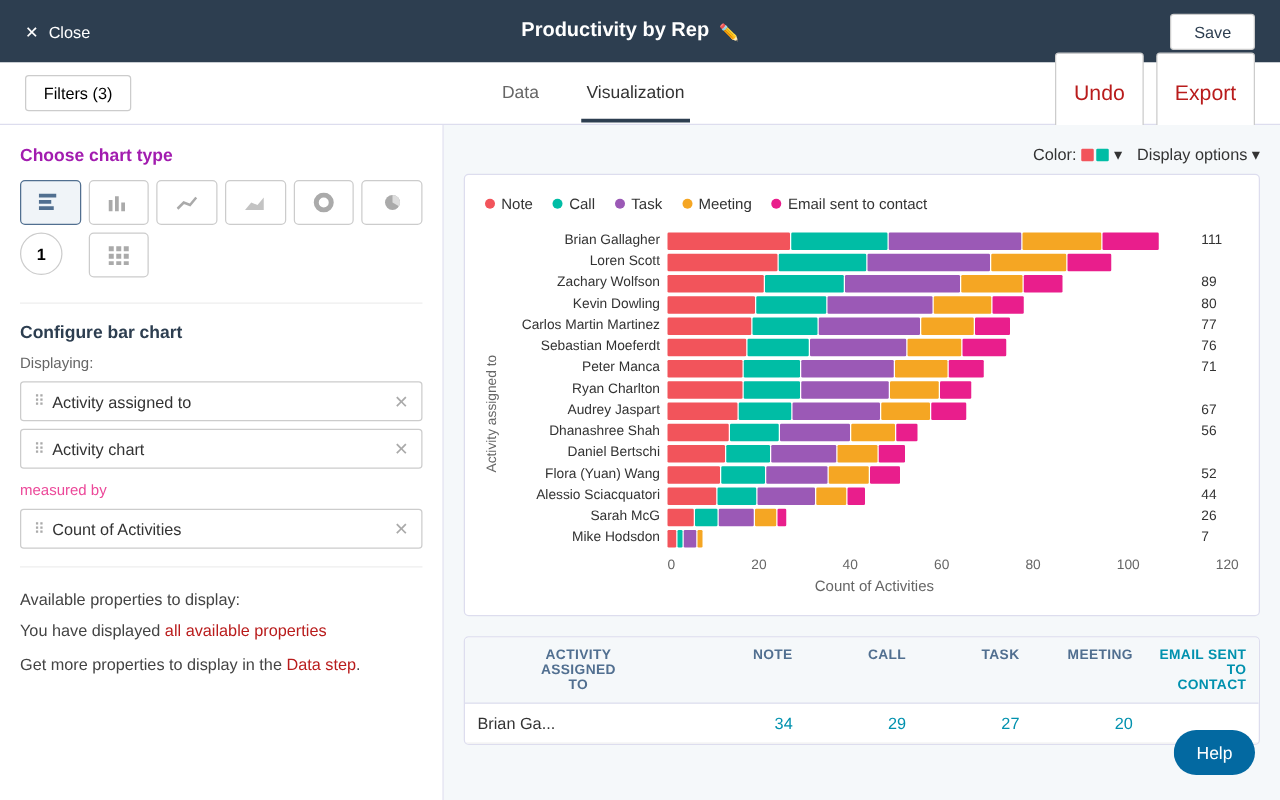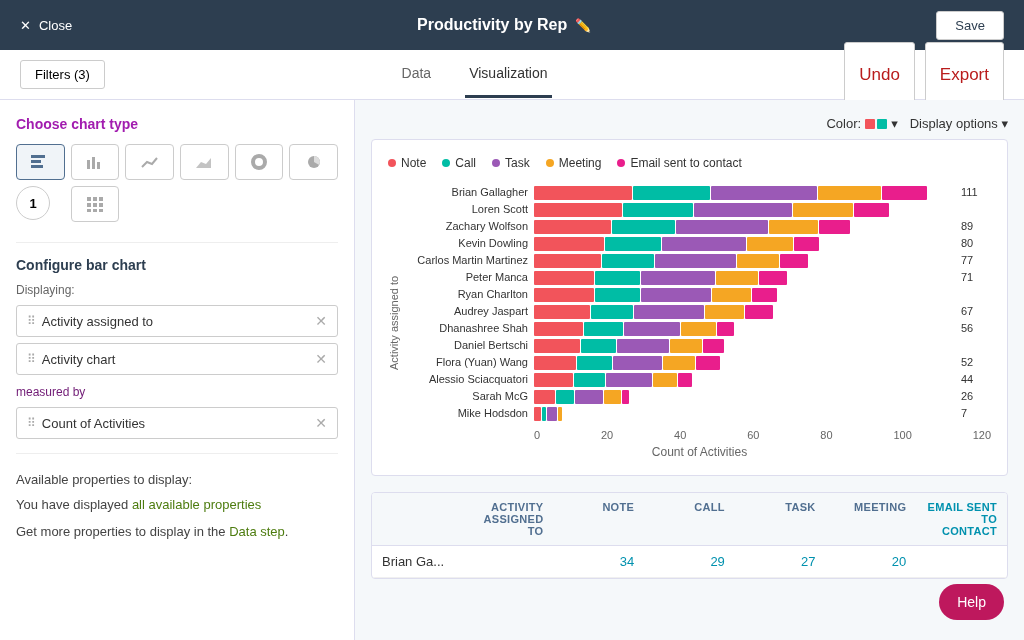--- a/index.html
+++ b/index.html
@@ -98,23 +98,23 @@
       border: 1px solid #ccc;
       border-radius: 3px;
       padding: 7px 10px;
       background: #fff;
       font-size: 13px;
       color: #333;
     }
     .chip-left { display: flex; align-items: center; gap: 6px; }
     .chip-drag { color: #aaa; font-size: 12px; }
     .chip-close { color: #aaa; cursor: pointer; font-size: 14px; }
-    .measured-by { font-size: 12px; color: #701a75; margin: 10px 0 8px; }
+    .measured-by { font-size: 12px; color: #ec4899; margin: 10px 0 8px; }
     .available-props { font-size: 13px; color: #444; margin-top: 16px; line-height: 1.6; }
-    .link-blue { color: #4d7c0f; text-decoration: none; }
+    .link-blue { color: #b91c1c; text-decoration: none; }
 
     
     .right-panel { flex: 1; padding: 16px; overflow-y: auto; background: #f5f8fa; }
 
     
     .chart-options-bar {
       display: flex;
       justify-content: flex-end;
       align-items: center;
       gap: 12px;
@@ -159,32 +159,32 @@
     .bar-value { font-size: 11px; color: #333; width: 30px; flex-shrink: 0; }
     .x-axis { display: flex; margin-top: 8px; }
     .x-axis-spacer { width: 126px; flex-shrink: 0; }
     .x-axis-ticks { flex: 1; display: flex; justify-content: space-between; font-size: 11px; color: #666; }
     .x-axis-label { text-align: center; margin-top: 4px; font-size: 12px; color: #666; }
 
     
     .data-table { background: #fff; border: 1px solid #dde; border-radius: 4px; overflow: hidden; }
     .table-header { display: grid; grid-template-columns: 2fr 1fr 1fr 1fr 1fr 1fr; background: #f5f8fa; border-bottom: 1px solid #dde; }
     .th { padding: 8px 10px; font-size: 11px; font-weight: 700; color: #516f90; text-transform: uppercase; letter-spacing: 0.3px; text-align: right; }
-    .th:first-child { text-align: right; }
+    .th:first-child { text-align: center; }
     .table-row { display: grid; grid-template-columns: 2fr 1fr 1fr 1fr 1fr 1fr; border-bottom: 1px solid #f0f0f0; }
     .td { padding: 8px 10px; font-size: 13px; text-align: right; color: #333; }
     .td:first-child { text-align: left; color: #333; }
     .td.num { color: #0091ae; }
 
     
     .help-btn {
       position: fixed;
       bottom: 20px;
       right: 20px;
-      background: #be185d;
+      background: #0369a1;
       color: #fff;
       border: none;
       border-radius: 50px;
       padding: 10px 18px;
       font-size: 14px;
       cursor: pointer;
     }
   </style>
 </head>
 <body>
@@ -417,20 +417,31 @@
               <div class="bar-row">
                 <div class="bar-label">Carlos Martin Martinez</div>
                 <div class="bar-track">
                   <div class="bar-segment" style="width: 15.8333%; background: rgb(242, 84, 91);"></div>
                   <div class="bar-segment" style="width: 12.5%; background: rgb(0, 189, 165);"></div>
                   <div class="bar-segment" style="width: 19.1667%; background: rgb(155, 89, 182);"></div>
                   <div class="bar-segment" style="width: 10%; background: rgb(245, 166, 35);"></div>
                   <div class="bar-segment" style="width: 6.66667%; background: rgb(233, 30, 140);"></div>
                 </div>
                 <div class="bar-value">77</div>
+              </div>
+              <div class="bar-row">
+                <div class="bar-label">Sebastian Moeferdt</div>
+                <div class="bar-track">
+                  <div class="bar-segment" style="width: 15%; background: rgb(242, 84, 91);"></div>
+                  <div class="bar-segment" style="width: 11.6667%; background: rgb(0, 189, 165);"></div>
+                  <div class="bar-segment" style="width: 18.3333%; background: rgb(155, 89, 182);"></div>
+                  <div class="bar-segment" style="width: 10%; background: rgb(245, 166, 35);"></div>
+                  <div class="bar-segment" style="width: 8.33333%; background: rgb(233, 30, 140);"></div>
+                </div>
+                <div class="bar-value">76</div>
               </div>
               <div class="bar-row">
                 <div class="bar-label">Peter Manca</div>
                 <div class="bar-track">
                   <div class="bar-segment" style="width: 14.1667%; background: rgb(242, 84, 91);"></div>
                   <div class="bar-segment" style="width: 10.8333%; background: rgb(0, 189, 165);"></div>
                   <div class="bar-segment" style="width: 17.5%; background: rgb(155, 89, 182);"></div>
                   <div class="bar-segment" style="width: 10%; background: rgb(245, 166, 35);"></div>
                   <div class="bar-segment" style="width: 6.66667%; background: rgb(233, 30, 140);"></div>
                 </div>

